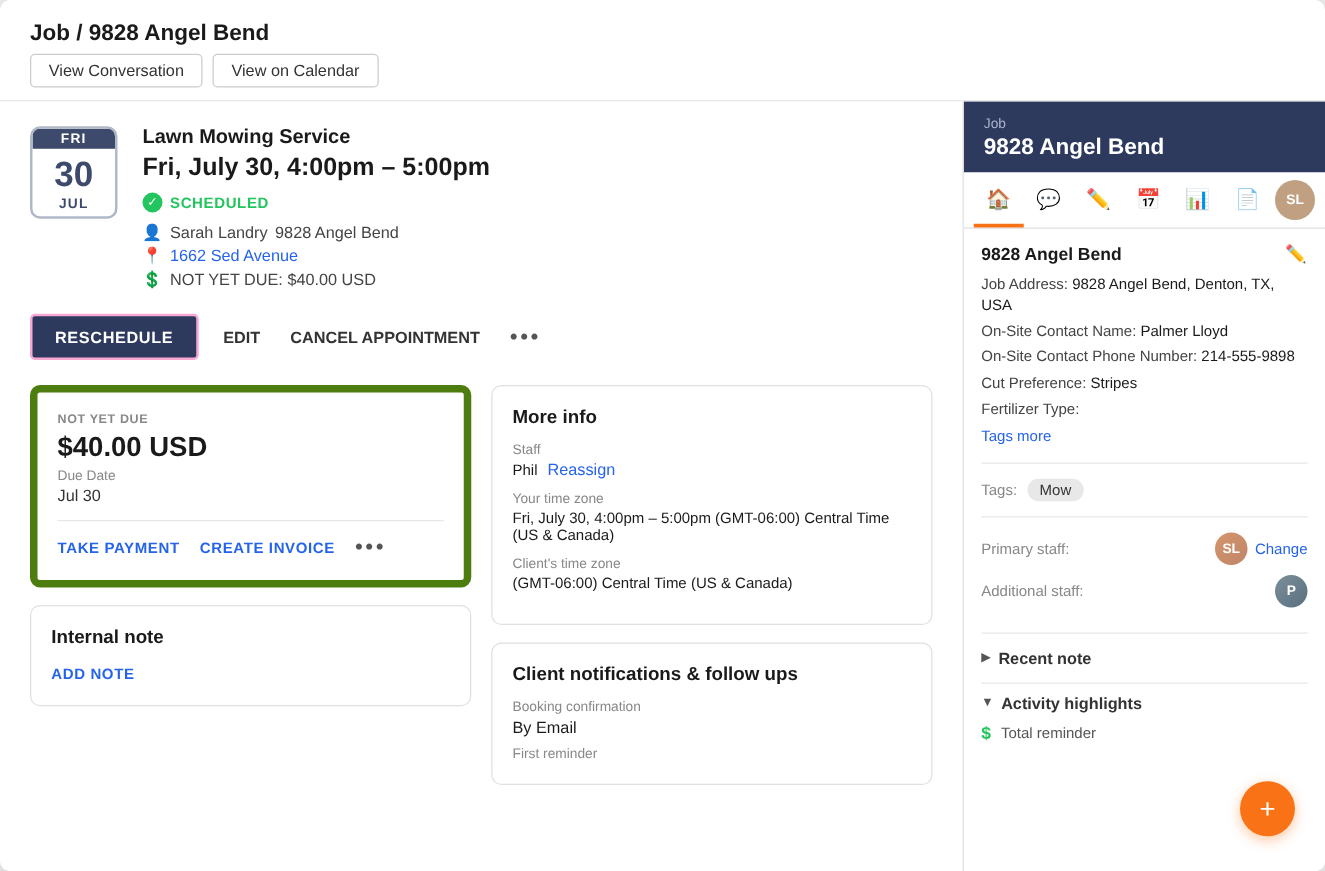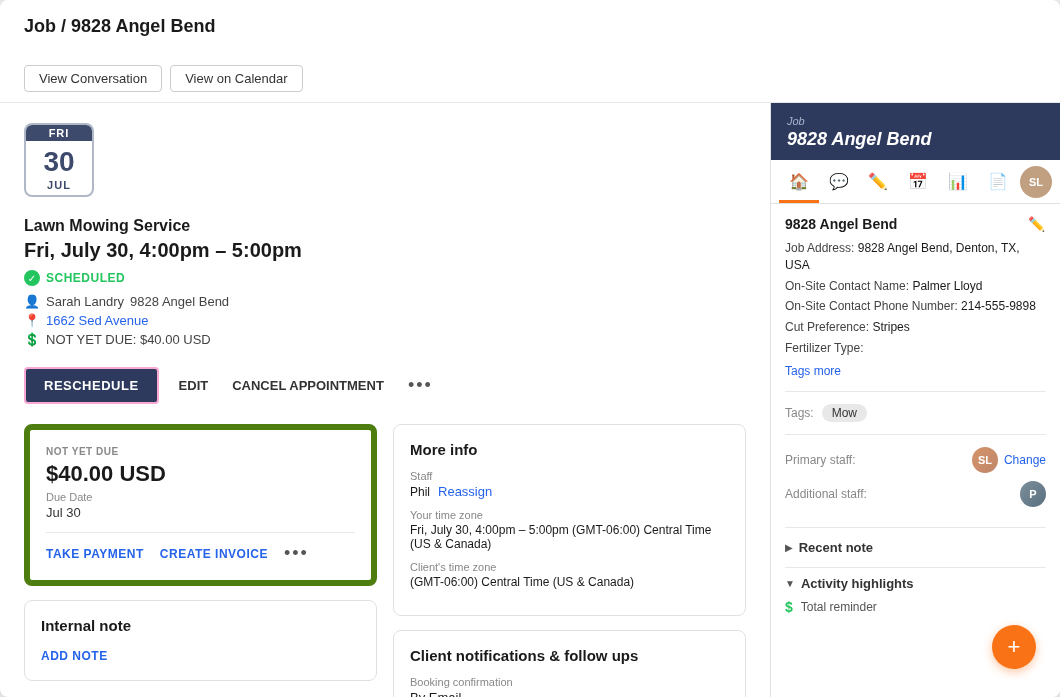--- a/index.html
+++ b/index.html
@@ -1,25 +1,25 @@
 <!DOCTYPE html>
 <html><head>
   <meta charset="utf-8">
   <style>
     * { box-sizing: border-box; margin: 0; padding: 0; }
     body { font-family: -apple-system, BlinkMacSystemFont, 'Segoe UI', sans-serif; background: #f0f0f0; display: flex; justify-content: center; align-items: center; min-height: 100vh; }
     .app-container { width: 1060px; height: 697px; background: #fff; border-radius: 8px; box-shadow: 0 4px 24px rgba(0,0,0,0.18); overflow: hidden; display: flex; flex-direction: column; position: relative; }
     .header { padding: 16px 24px 10px; border-bottom: 1px solid #e8e8e8; }
-    .header-title { font-size: 18px; font-weight: 700; color: #1a1a1a; margin-bottom: 28px; }
+    .header-title { font-size: 18px; font-weight: 700; color: #1a1a1a; margin-bottom: 6px; }
     .header-buttons { display: flex; gap: 8px; }
     .header-btn { padding: 5px 14px; border: 1px solid #ccc; border-radius: 4px; background: #fff; font-size: 13px; color: #333; cursor: pointer; }
     .main-content { display: flex; flex: 1; overflow: hidden; }
     .left-panel { flex: 1; overflow-y: auto; padding: 20px 24px; }
     .right-panel { width: 290px; background: #fff; border-left: 1px solid #e0e0e0; overflow-y: auto; flex-shrink: 0; }
-    .job-info-card { display: flex; align-items: flex-start; gap: 20px; margin-bottom: 20px; flex-direction: column; }
+    .job-info-card { display: flex; align-items: flex-start; gap: 20px; margin-bottom: 20px; }
     .calendar-icon { width: 70px; height: 74px; border: 2px solid #b0b8c8; border-radius: 8px; overflow: hidden; flex-shrink: 0; text-align: center; }
     .calendar-top { background: #3d4a6b; color: #fff; font-size: 11px; font-weight: 700; padding: 2px 0; letter-spacing: 1px; }
     .calendar-day { font-size: 28px; font-weight: 700; color: #3d4a6b; line-height: 1.2; padding: 4px 0 0; }
     .calendar-month { font-size: 11px; color: #3d4a6b; font-weight: 600; letter-spacing: 1px; }
     .job-details { flex: 1; }
     .job-service-name { font-size: 16px; font-weight: 700; color: #1a1a1a; margin-bottom: 4px; }
     .job-time { font-size: 20px; font-weight: 600; color: #1a1a1a; margin-bottom: 8px; }
     .status-badge { display: flex; align-items: center; gap: 6px; margin-bottom: 8px; }
     .status-circle { width: 16px; height: 16px; border-radius: 50%; background: #22c55e; border: 2px solid #22c55e; display: flex; align-items: center; justify-content: center; }
     .status-check { color: #fff; font-size: 10px; }
@@ -51,21 +51,21 @@
     .info-value { font-size: 12px; color: #1a1a1a; }
     .info-value-row { display: flex; align-items: center; gap: 8px; }
     .reassign-link { color: #2563eb; font-size: 13px; text-decoration: none; }
     .notif-card { border: 1px solid #e0e0e0; border-radius: 8px; padding: 16px; background: #fff; margin-top: 0; }
     .notif-title { font-size: 15px; font-weight: 700; color: #1a1a1a; margin-bottom: 12px; }
     .notif-label { font-size: 11px; color: #888; margin-bottom: 2px; }
     .notif-value { font-size: 13px; color: #1a1a1a; }
     .bottom-cards { display: grid; grid-template-columns: 1fr 1fr; gap: 16px; }
 
     
-    .rp-header { background: #2d3a5e; color: #fff; padding: 12px 16px 10px; font-style: italic; }
+    .rp-header { background: #2d3a5e; color: #fff; padding: 12px 16px 10px; }
     .rp-header-label { font-size: 11px; color: #aab4cc; margin-bottom: 2px; }
     .rp-header-title { font-size: 18px; font-weight: 700; }
     .rp-tabs { display: flex; align-items: center; gap: 0; padding: 0 8px; border-bottom: 1px solid #e0e0e0; background: #fff; }
     .rp-tab { padding: 12px 10px; cursor: pointer; position: relative; }
     .rp-tab.active::after { content: ''; position: absolute; bottom: 0; left: 0; right: 0; height: 3px; background: #f97316; }
     .rp-tab-icon { font-size: 16px; color: #555; }
     .rp-tab.active .rp-tab-icon { color: #f97316; }
     .rp-avatar { width: 32px; height: 32px; border-radius: 50%; background: #c0a080; margin-left: auto; overflow: hidden; display: flex; align-items: center; justify-content: center; }
     .rp-content { padding: 12px 14px; }
     .rp-section { border-bottom: 1px solid #e8e8e8; padding-bottom: 12px; margin-bottom: 12px; }

